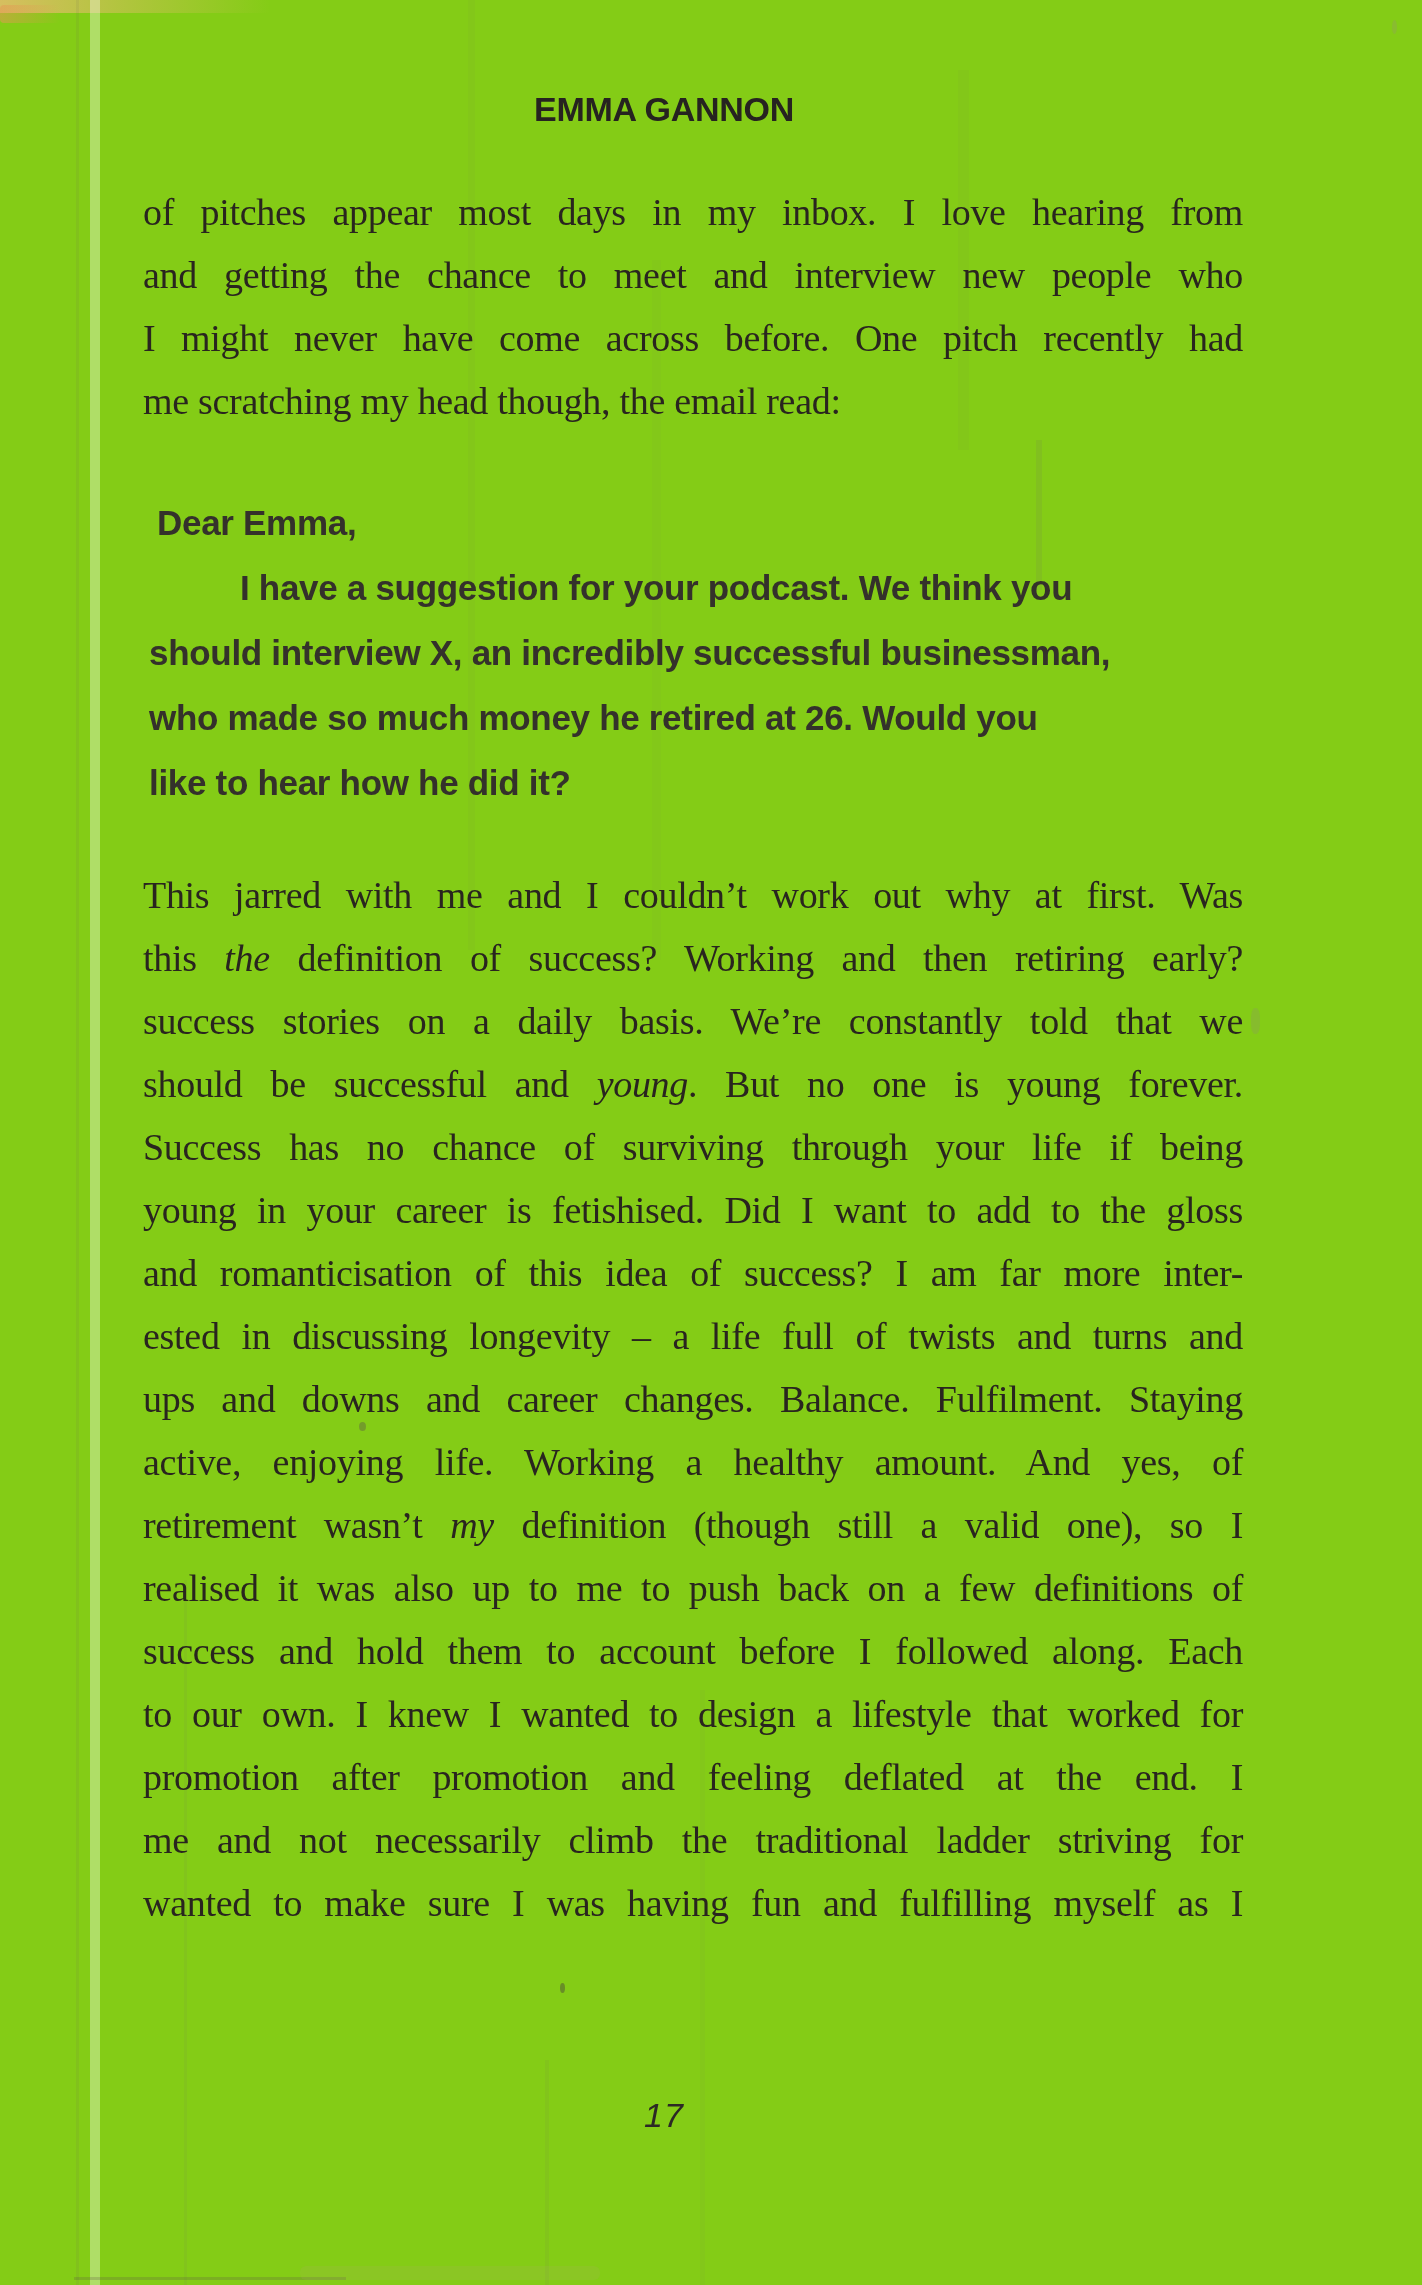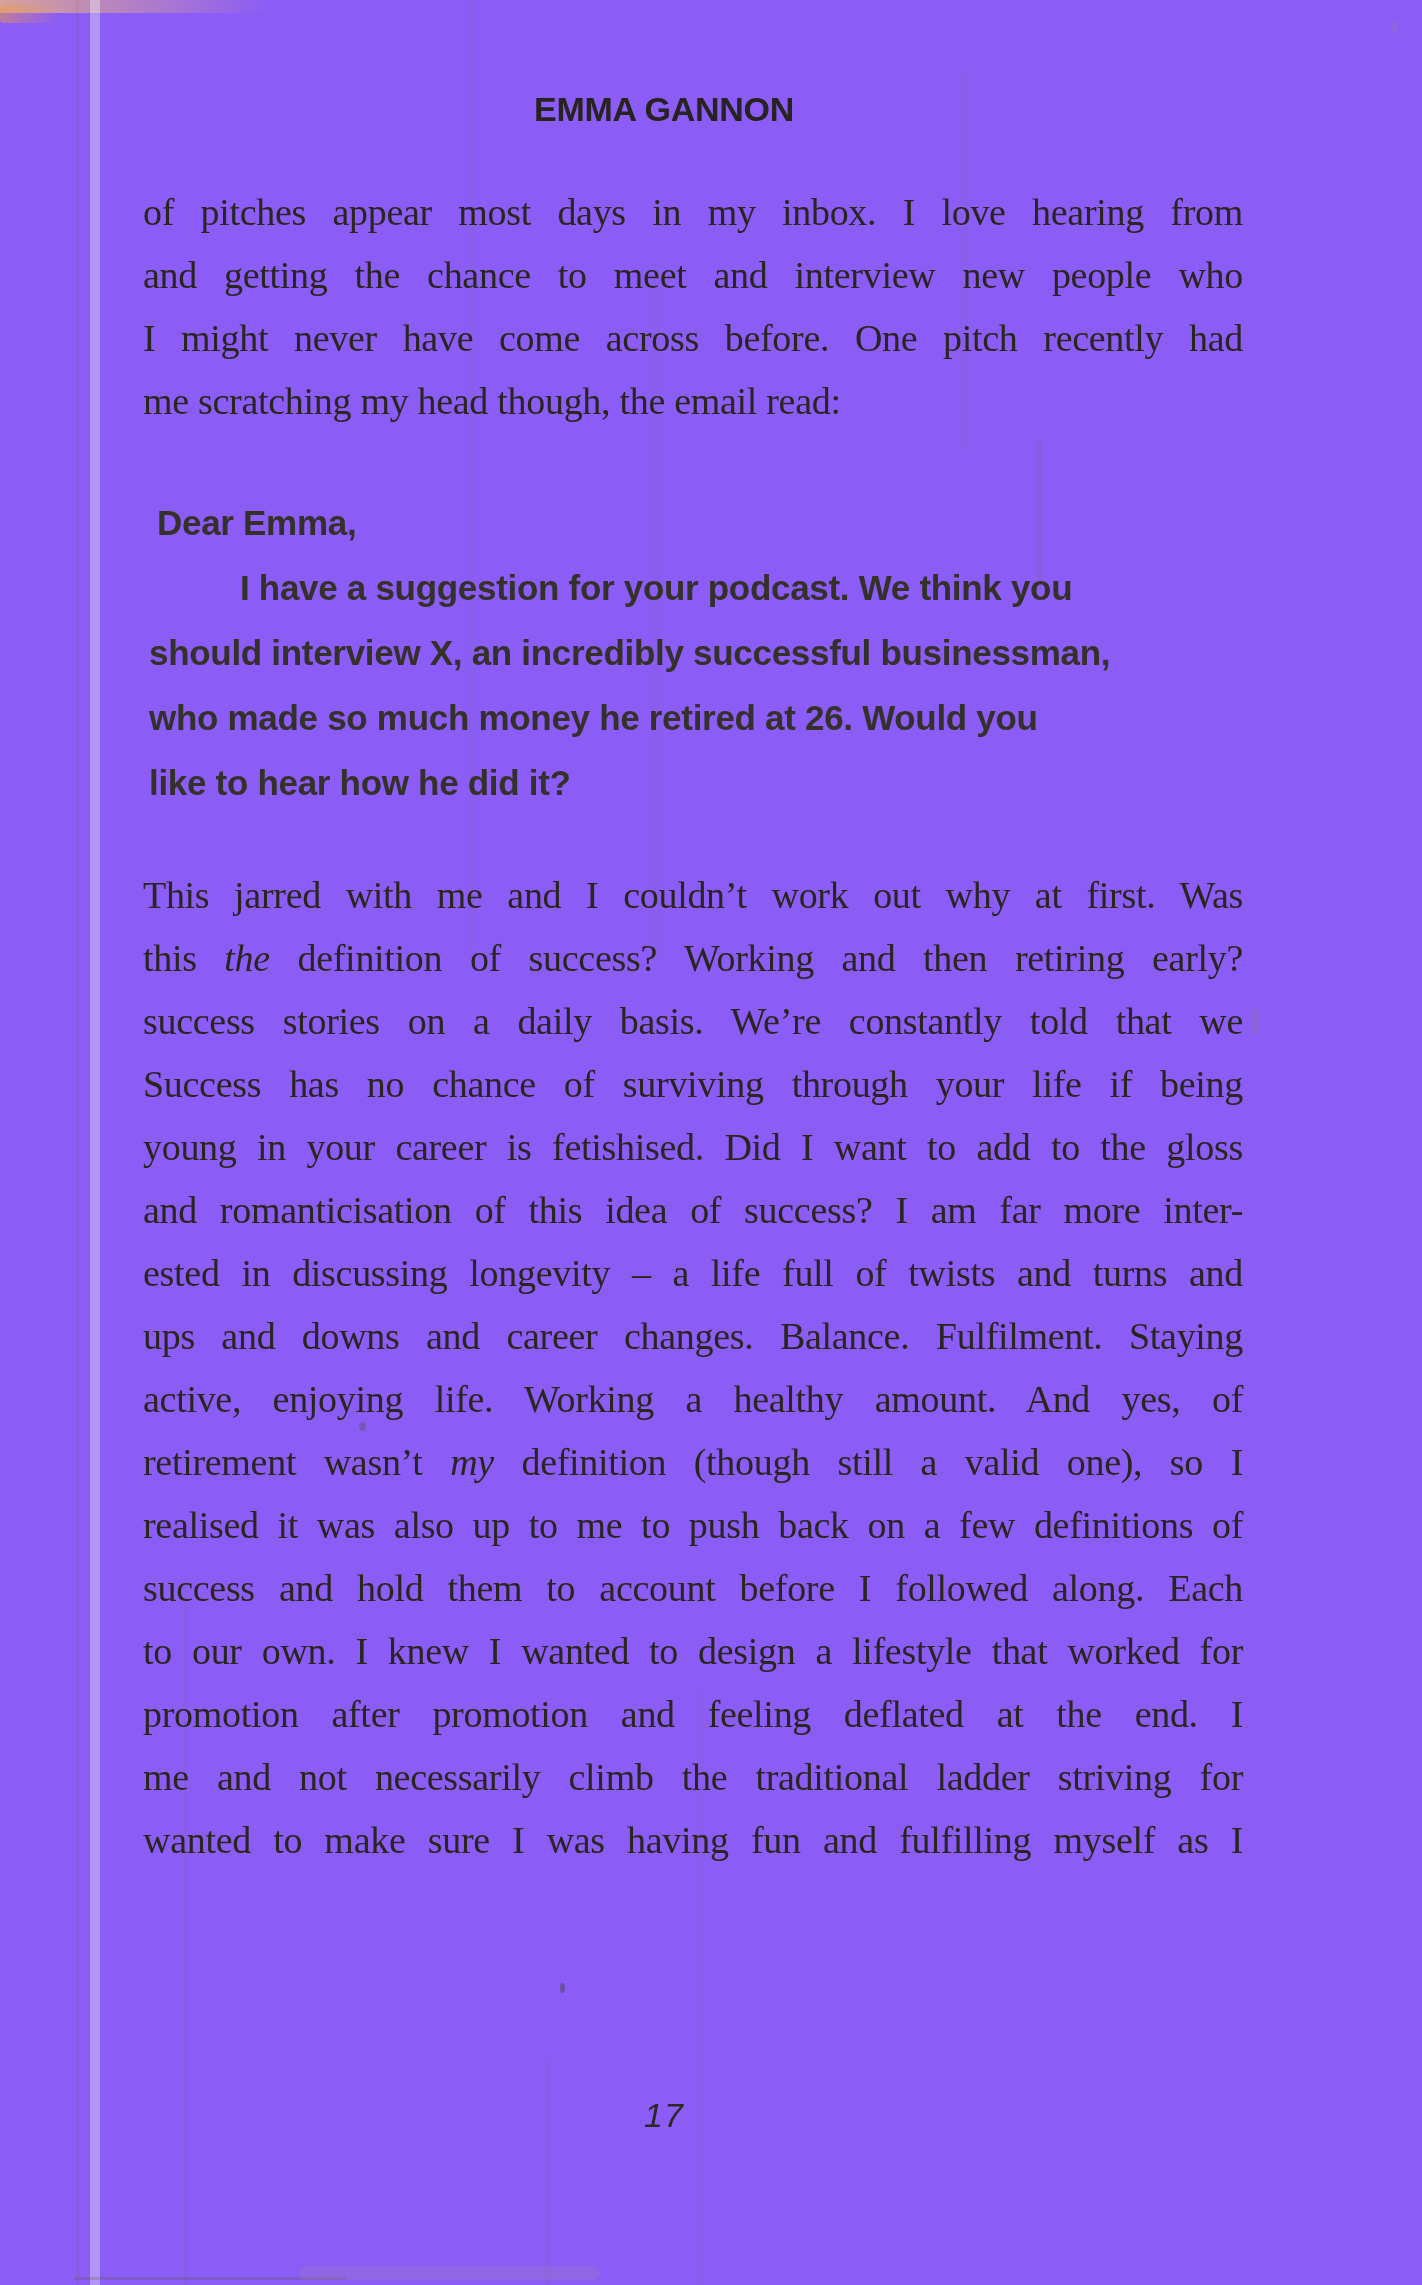--- a/index.html
+++ b/index.html
@@ -1,20 +1,20 @@
 <!DOCTYPE html>
 <html><head>
 <meta charset="utf-8">
 <style>
   html,body{margin:0;padding:0;}
   body{background:#e8e2d2;}
   .page{
     position:relative;
     width:1422px;height:2285px;
-    background:#8b5cf6;
+    background:#84cc16;
     overflow:hidden;
     font-family:"Liberation Serif", serif;
     color:#29251f;
   }
   
   .artifact{position:absolute;pointer-events:none;}
   .corner-warm-band{left:0;top:0;width:270px;height:13px;
     background:linear-gradient(to right, rgba(242,186,120,0.75), rgba(242,186,120,0));}
   .corner-warm-blob{left:0;top:5px;width:60px;height:18px;
     background:linear-gradient(to right, rgba(228,152,84,0.55), rgba(228,152,84,0));
@@ -108,20 +108,21 @@
     <div class="qline q-indent">I have a suggestion for your podcast. We think you</div>
     <div class="qline">should interview X, an incredibly successful businessman,</div>
     <div class="qline">who made so much money he retired at 26. Would you</div>
     <div class="qline">like to hear how he did it?</div>
   </div>
 
   <div class="para p2">
     <div class="line">This jarred with me and I couldn’t work out why at first. Was</div>
     <div class="line"><span>this </span><span class="it">the</span><span> definition of success? Working and then retiring early?</span></div>
     <div class="line">success stories on a daily basis. We’re constantly told that we</div>
+    <div class="line"><span>should be successful and </span><span class="it">young</span><span>. But no one is young forever.</span></div>
     <div class="line">Success has no chance of surviving through your life if being</div>
     <div class="line">young in your career is fetishised. Did I want to add to the gloss</div>
     <div class="line">and romanticisation of this idea of success? I am far more inter-</div>
     <div class="line">ested in discussing longevity – a life full of twists and turns and</div>
     <div class="line">ups and downs and career changes. Balance. Fulfilment. Staying</div>
     <div class="line">active, enjoying life. Working a healthy amount. And yes, of</div>
     <div class="line"><span>retirement wasn’t </span><span class="it">my</span><span> definition (though still a valid one), so I</span></div>
     <div class="line">realised it was also up to me to push back on a few definitions of</div>
     <div class="line">success and hold them to account before I followed along. Each</div>
     <div class="line">to our own. I knew I wanted to design a lifestyle that worked for</div>

